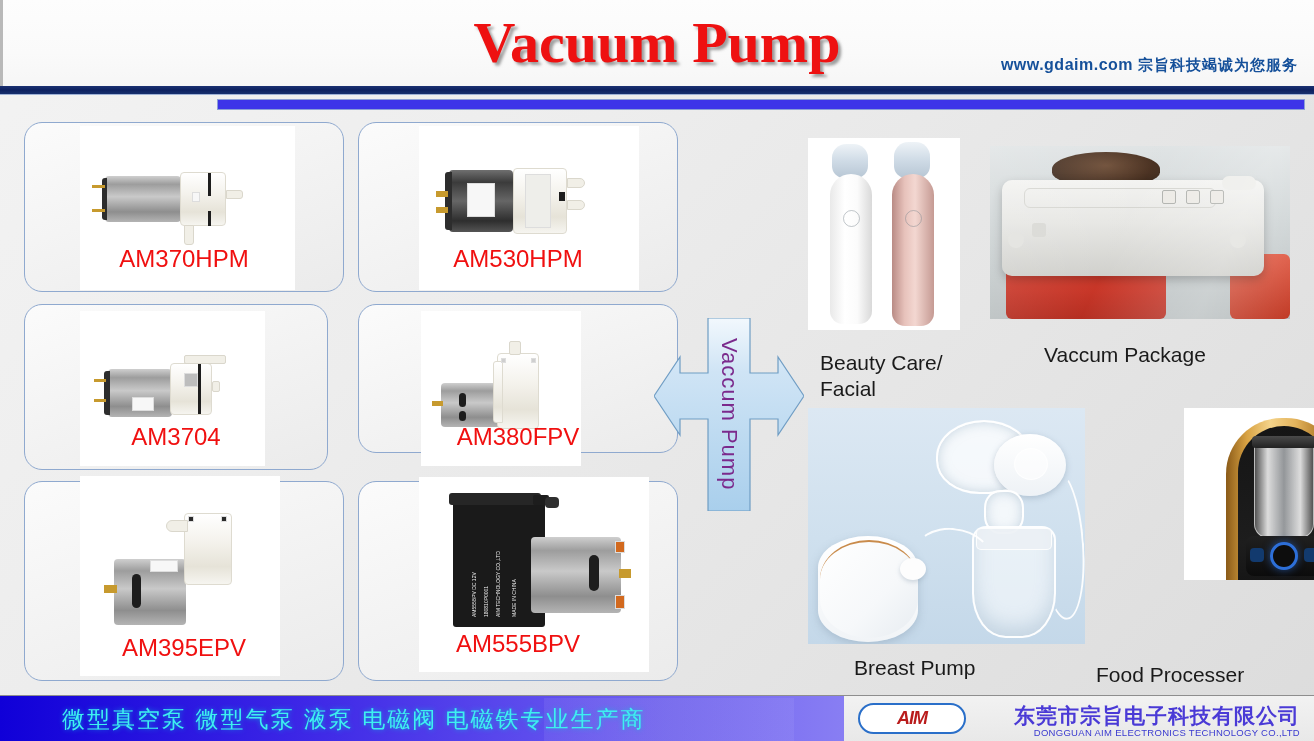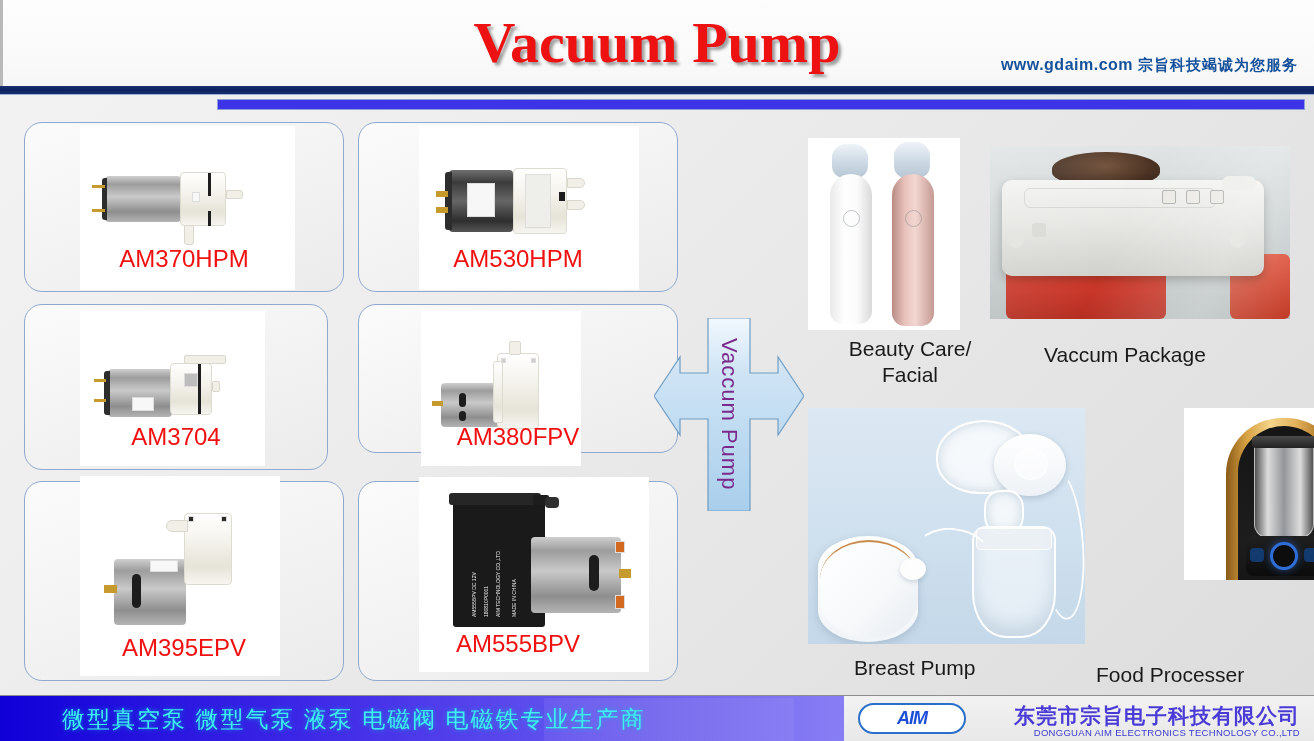--- a/index.html
+++ b/index.html
@@ -192,21 +192,21 @@
     text-shadow: 0 0 5px rgba(0,200,220,.7);
     white-space: nowrap;
   }
   .aim-logo {
     position:absolute; right:348px; top:7px; width:108px; height:31px;
     border:2px solid #2a6fc9; border-radius:16px;
     background:#fff;
     display:flex; align-items:center; justify-content:center;
   }
   .aim-logo span {
-    color:#1d4ed8; font-size:18px; font-weight:bold; font-style:italic;
+    color:#b91c1c; font-size:18px; font-weight:bold; font-style:italic;
     letter-spacing:-1px; font-family:"Liberation Sans", sans-serif;
   }
   .company-cn {
     position:absolute; right:14px; top:6px;
     color:#4a3ad6; font-size:21px; font-weight:bold; letter-spacing:1px;
     white-space:nowrap;
   }
   .company-en {
     position:absolute; right:14px; top:31px;
     color:#3a3ad0; font-size:9.5px; letter-spacing:.3px;
@@ -366,21 +366,21 @@
     <div class="vs-key" style="left:196px; top:44px;"></div>
     <div class="vs-key" style="left:220px; top:44px;"></div>
     <div style="position:absolute; left:42px; top:77px; width:14px; height:14px; border-radius:3px; background:#d8d8d4;"></div>
     <div style="position:absolute; left:18px; top:86px; width:16px; height:16px; border-radius:50%; background:#e2e2de;"></div>
     <div style="position:absolute; left:240px; top:86px; width:16px; height:16px; border-radius:50%; background:#e2e2de;"></div>
     <div style="position:absolute; left:232px; top:30px; width:34px; height:14px; border-radius:7px; background:#ededea;"></div>
     <div style="position:absolute; left:0; top:0; width:300px; height:173px;
          background:linear-gradient(115deg, rgba(255,255,255,.18) 0%, rgba(255,255,255,.02) 45%, rgba(255,255,255,.22) 75%, rgba(255,255,255,0) 100%);"></div>
   </div>
 
-  <div class="app-label" style="left:820px; top:336px; width:180px;text-align:center;">Beauty Care/
+  <div class="app-label" style="left:820px; top:350px; width:180px;">Beauty Care/
 Facial</div>
   <div class="app-label" style="left:1044px; top:342px; width:220px;">Vaccum Package</div>
 
   <div class="app-photo" style="left:808px; top:408px; width:277px; height:236px;">
     <div class="bp-bg"></div>
     <div class="bp-funnel" style="left:128px; top:12px; width:96px; height:74px;"></div>
     <div class="bp-head" style="left:186px; top:26px; width:72px; height:62px;"></div>
     <div style="position:absolute; left:206px; top:40px; width:34px; height:32px; border-radius:50%;
          background:rgba(255,255,255,.55); border:1px solid rgba(255,255,255,.8);"></div>
     <div class="bp-funnel" style="left:176px; top:82px; width:40px; height:44px; border-radius:40%;"></div>

